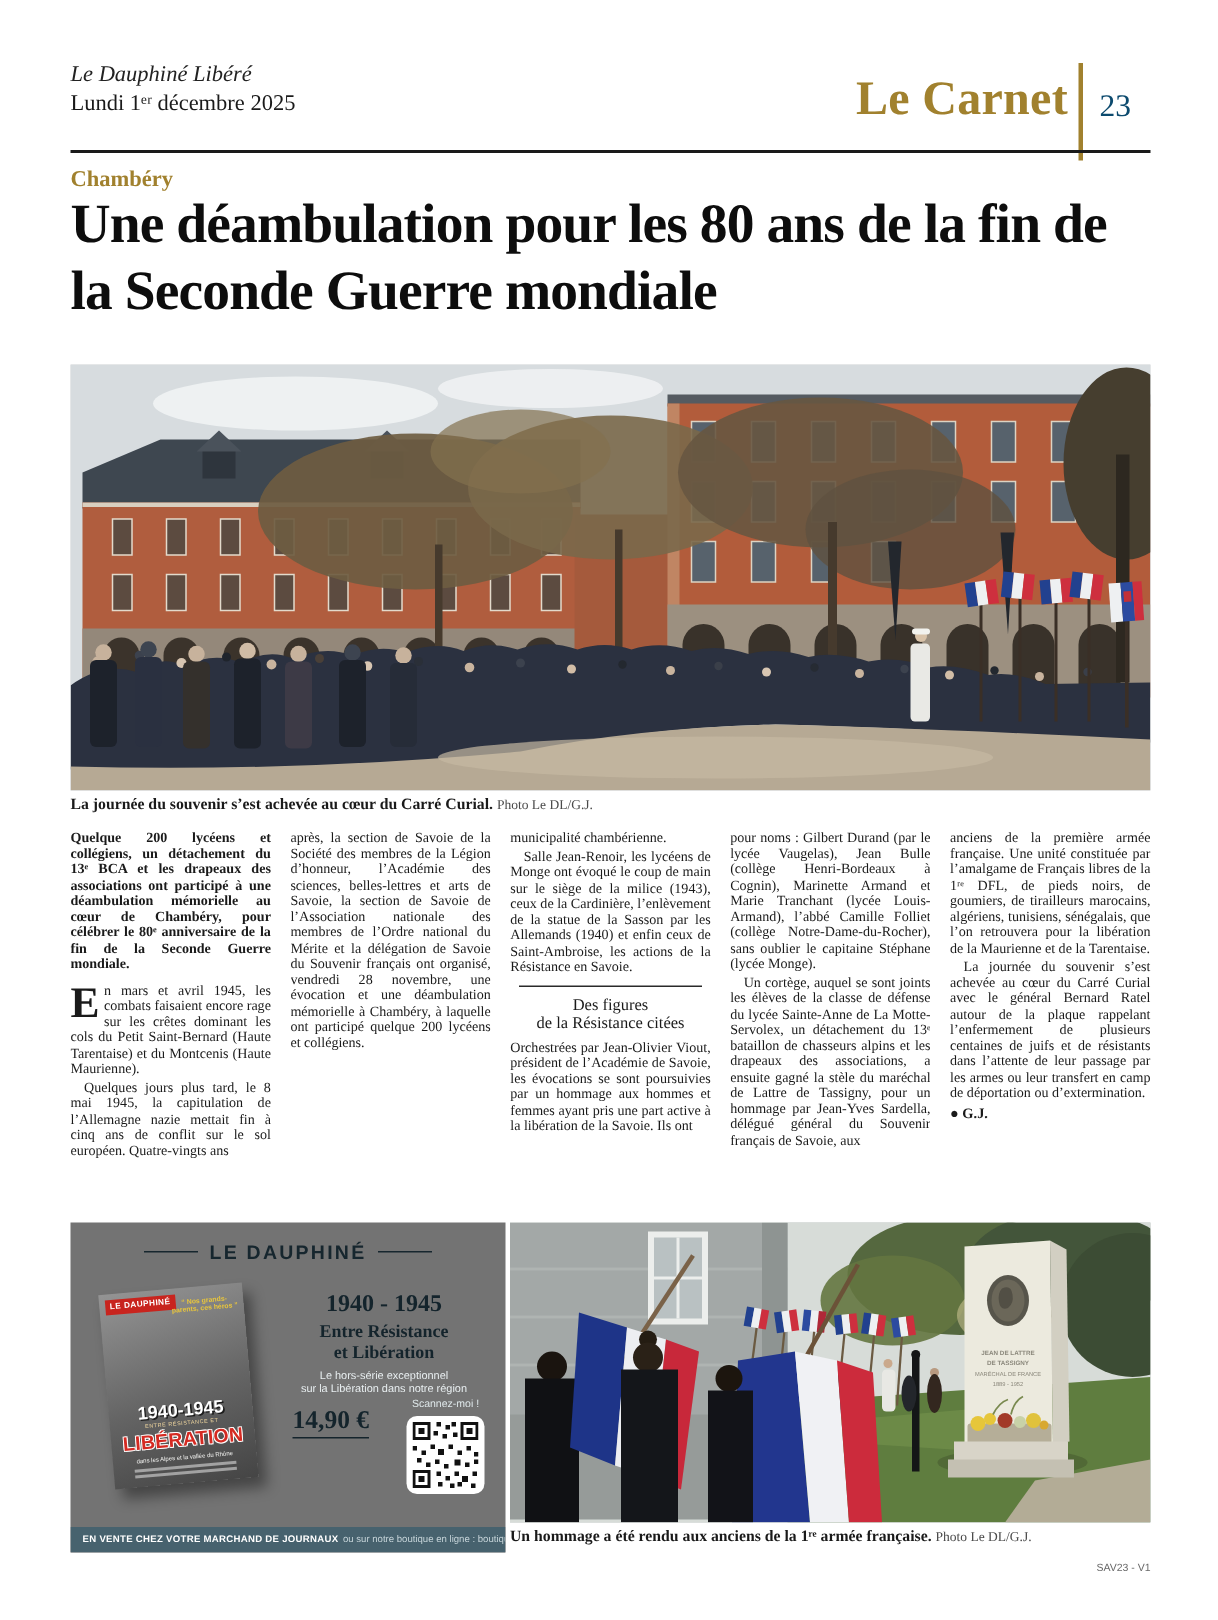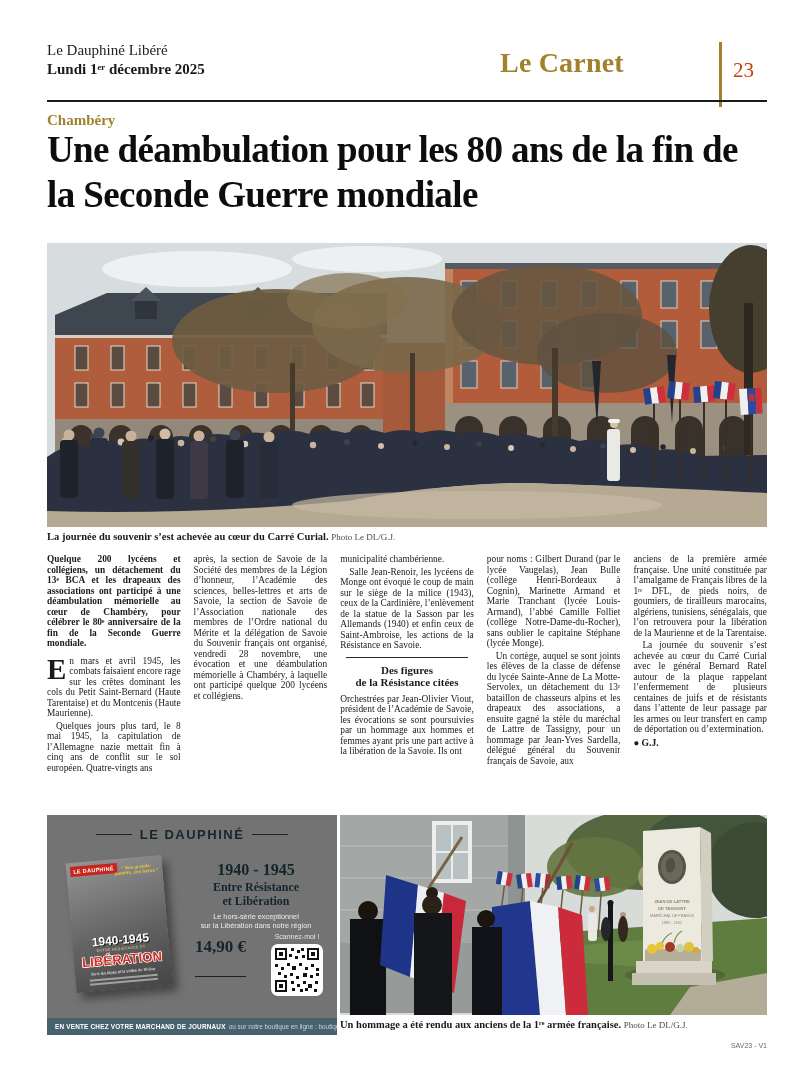--- a/index.html
+++ b/index.html
@@ -1,44 +1,44 @@
 <!DOCTYPE html>
 <html lang="fr"><head>
 <meta charset="utf-8">
 <style>
   html,body{margin:0;padding:0;background:#e9e9e9;}
   .page{position:relative;width:812px;height:1080px;background:#ffffff;
         font-family:"Liberation Serif",serif;color:#1a1a1a;overflow:hidden;margin:0 auto;}
   
-  .masthead-name{position:absolute;left:47px;top:42px;font-size:15px;color:#222;}
-  .masthead-date{position:absolute;left:47px;top:61px;font-weight:bold;font-size:15px;}
-  .section-title{position:absolute;left:500px;top:47px;width:212px;text-align:left;
-                 font-size:28px;font-weight:bold;color:#a1812e;letter-spacing:.2px;}
+  .masthead-name{position:absolute;left:47px;top:42px;font-style:italic;font-size:15px;color:#222;}
+  .masthead-date{position:absolute;left:47px;top:61px;font-weight:normal;font-size:15px;}
+  .section-title{position:absolute;left:500px;top:47px;width:212px;text-align:right;
+                 font-size:32px;font-weight:bold;color:#a1812e;letter-spacing:.2px;}
   .section-bar{position:absolute;left:719px;top:42px;width:3px;height:65px;background:#a1812e;}
-  .page-number{position:absolute;left:733px;top:58px;font-size:21px;color:#c2410c;}
+  .page-number{position:absolute;left:733px;top:58px;font-size:21px;color:#0c4a6e;}
   .header-rule{position:absolute;left:47px;top:100px;width:720px;height:2px;background:#1a1a1a;}
   
   .kicker{position:absolute;left:47px;top:112px;font-size:15px;font-weight:bold;color:#a1812e;}
   .headline{position:absolute;left:47px;top:127px;width:724px;font-size:37px;line-height:45px;
             font-weight:bold;letter-spacing:-0.6px;color:#0d0d0d;}
   
   .lead-photo{position:absolute;left:47px;top:243px;width:720px;height:284px;overflow:hidden;background:#cfd4d6;}
   .lead-photo svg,.photo2 svg{display:block;width:100%;height:100%;}
   .lead-caption{position:absolute;left:47px;top:531px;width:720px;font-size:10.5px;}
   .cap-bold{font-weight:bold;}
   .cap-credit{font-size:9px;color:#4a4a4a;text-align:center;}
   
   .body-cols{position:absolute;left:47px;top:554px;width:720px;height:260px;display:flex;gap:13px;}
   .col{flex:1;min-width:0;overflow:hidden;}
   .col p{margin:0 0 2px;font-size:9.4px;line-height:10.5px;text-align:justify;hyphens:auto;}
   .col p.ind{text-indent:9px;}
   .intro{font-size:10.2px;line-height:11.7px;font-weight:bold;margin:0 0 7px !important;text-align:justify;}
   .dropcap{float:left;font-size:29px;line-height:25px;font-weight:bold;padding:1px 3px 0 0;}
   .subhead{margin:6px 6px 5px;padding-top:6px;border-top:1px solid #2a2a2a;
-           text-align:center;font-weight:bold;font-size:11px;line-height:12.5px;}
+           text-align:center;font-weight:normal;font-size:11px;line-height:12.5px;}
   .byline{font-weight:bold;font-size:9.6px;margin-top:2px;}
   
   .ad{position:absolute;left:47px;top:815px;width:290px;height:220px;background:#737373;
       font-family:"Liberation Sans",sans-serif;overflow:hidden;}
   .ad-brand-row{position:absolute;top:12px;left:0;right:0;display:flex;align-items:center;justify-content:center;gap:8px;}
   .ad-brand{font-weight:bold;font-size:13px;letter-spacing:1.5px;color:#16262e;}
   .ad-brand-line{width:36px;height:1px;background:#16262e;}
   .ad-cover{position:absolute;left:24px;top:44px;width:96px;height:130px;transform:rotate(-5deg);
             background:linear-gradient(165deg,#949494,#646464 55%,#454545);
             box-shadow:5px 7px 9px rgba(0,0,0,.4);}
@@ -56,21 +56,21 @@
   .cover-tagline{position:absolute;top:110px;left:0;right:0;text-align:center;font-size:4px;color:#f4f4f2;}
   .cover-lines{position:absolute;top:118px;left:14px;right:14px;}
   .cover-lines div{height:2px;background:#cfcfcf;opacity:.65;margin-bottom:2px;}
   .ad-years{position:absolute;left:134px;top:46px;width:150px;text-align:center;
             font-family:"Liberation Serif",serif;font-weight:bold;font-size:16px;color:#14242c;}
   .ad-title{position:absolute;left:134px;top:65px;width:150px;text-align:center;
             font-family:"Liberation Serif",serif;font-weight:bold;font-size:12px;line-height:14px;color:#14242c;}
   .ad-desc{position:absolute;left:130px;top:97px;width:158px;text-align:center;
            font-size:7.3px;line-height:9px;color:#e8eef0;}
   .ad-price{position:absolute;left:148px;top:122px;font-family:"Liberation Serif",serif;font-weight:bold;
-            font-size:17px;color:#14242c;border-bottom:1.5px solid #14242c;padding-bottom:19px;}
+            font-size:17px;color:#14242c;border-bottom:1.5px solid #14242c;padding-bottom:1px;}
   .ad-scan{position:absolute;left:224px;top:118px;width:52px;text-align:center;font-size:7px;color:#dfe8ea;}
   .ad-qr{position:absolute;left:224px;top:129px;width:52px;height:52px;background:#fff;border-radius:7px;
          display:flex;align-items:center;justify-content:center;}
   .ad-footer{position:absolute;bottom:0;left:0;right:0;height:17px;background:#47626e;
              display:flex;align-items:center;padding:0 8px;gap:3px;white-space:nowrap;overflow:hidden;}
   .ad-footer .f-bold{font-size:6.4px;font-weight:bold;color:#ffffff;letter-spacing:.2px;}
   .ad-footer .f-rest{font-size:6.4px;color:#c6d4d9;}
   
   .photo2{position:absolute;left:340px;top:815px;width:427px;height:200px;overflow:hidden;background:#b9bfbd;}
   .photo2-caption{position:absolute;left:340px;top:1019px;width:427px;font-size:10.5px;}

